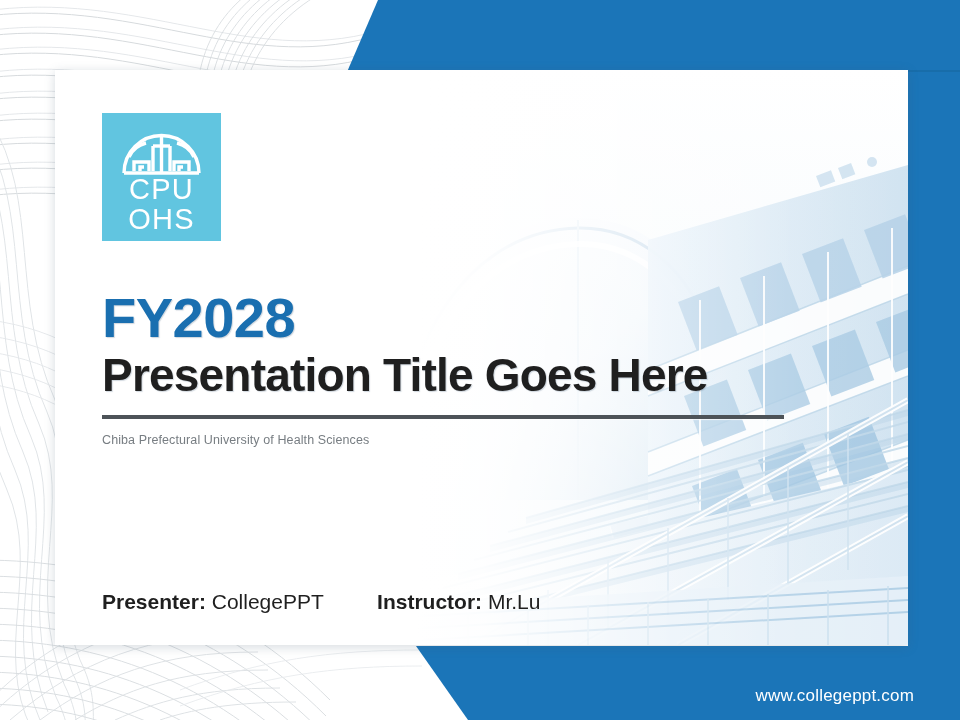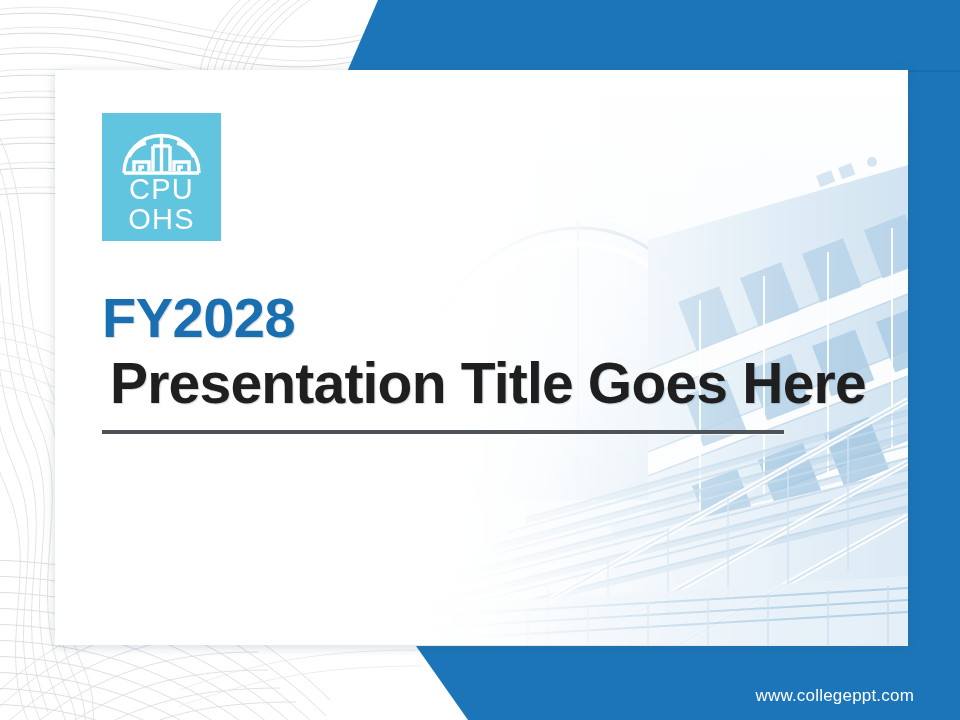--- a/index.html
+++ b/index.html
@@ -106,26 +106,26 @@
     font-weight: bold;
     color: #1a6fb0;
     letter-spacing: -0.5px;
     line-height: 1.0;
     margin: 0 0 5px 0;
     text-shadow: 1px 1px 1px rgba(120,140,160,0.35);
   }
 
   .maintitle {
     font-family: "Liberation Sans Narrow", "Liberation Sans", sans-serif;
-    font-size: 57px;
+    font-size: 46px;
     font-weight: bold;
     color: #1f1f1f;
     letter-spacing: -0.8px;
     line-height: 1.05;
-    margin: 8px;
+    margin: 0;
     white-space: nowrap;
     text-shadow: 1px 1px 1px rgba(120,140,160,0.35);
   }
 
   .rule {
     width: 682px;
     height: 4px;
     background: #4d5358;
     margin: 16px 0 14px 0;
     box-shadow: 0 1px 1px rgba(255,255,255,0.8);
@@ -444,19 +444,27 @@
         <text x="59.5" y="86" text-anchor="middle" font-family="Liberation Sans, sans-serif" font-size="29" font-weight="normal" fill="#ffffff" letter-spacing="1.2">CPU</text>
 
         <text x="59.5" y="116" text-anchor="middle" font-family="Liberation Sans, sans-serif" font-size="29" font-weight="normal" fill="#ffffff" letter-spacing="1.2">OHS</text>
       </svg>
     </div>
 
     <div class="textblock">
       <div class="fy">FY2028</div>
       <div class="maintitle">Presentation Title Goes Here</div>
       <div class="rule"></div>
+      <div class="subtitle">Chiba Prefectural University of Health Sciences</div>
     </div>
 
+    <div class="presenter-row">
+      <span class="lbl">Presenter:</span>
+      <span class="val">CollegePPT</span>
+      <span class="gap"></span>
+      <span class="lbl">Instructor:</span>
+      <span class="val">Mr.Lu</span>
+    </div>
   </div>
 
   <div class="footer-url">www.collegeppt.com</div>
 
 </div>
 
 </body></html>

